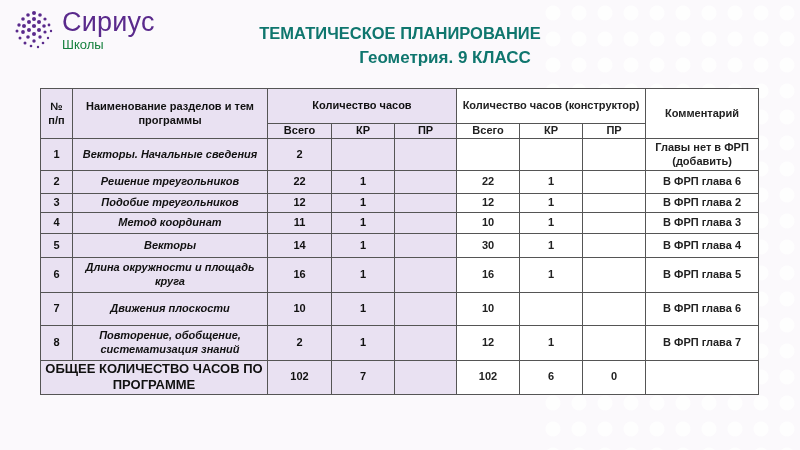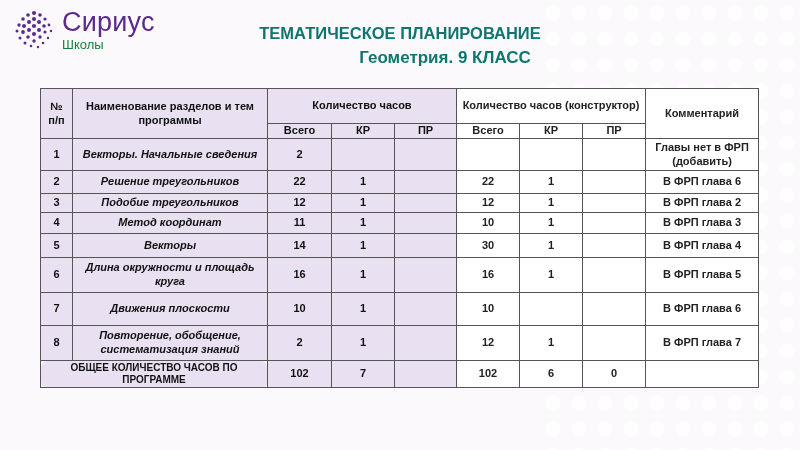--- a/index.html
+++ b/index.html
@@ -31,21 +31,21 @@
     width:718px; font-size:11px; color:#111;
   }
   table.plan td {
     border:1px solid #555; text-align:center; vertical-align:middle;
     padding:0 3px; line-height:1.25;
   }
   td.l { background:#e9e1f2; font-weight:700; }
   td.r { background:#ffffff; font-weight:700; color:#222; }
   td.name { text-align:left; padding-left:8px;font-style:italic; }
   td.small { font-size:11px; }
-  td.total { font-size:10px; text-align:left; padding-left:4px;border-radius:7px; }
+  td.total { font-size:13px; text-align:left; padding-left:4px; }
 </style>
 </head>
 <body>
 
 <div class="bg-dots"></div>
 
 <div class="logo">
   <svg class="logo-mark" viewBox="0 0 44 44">
     <g fill="#5a2a8c">
       <circle cx="22" cy="5" r="2"></circle>

